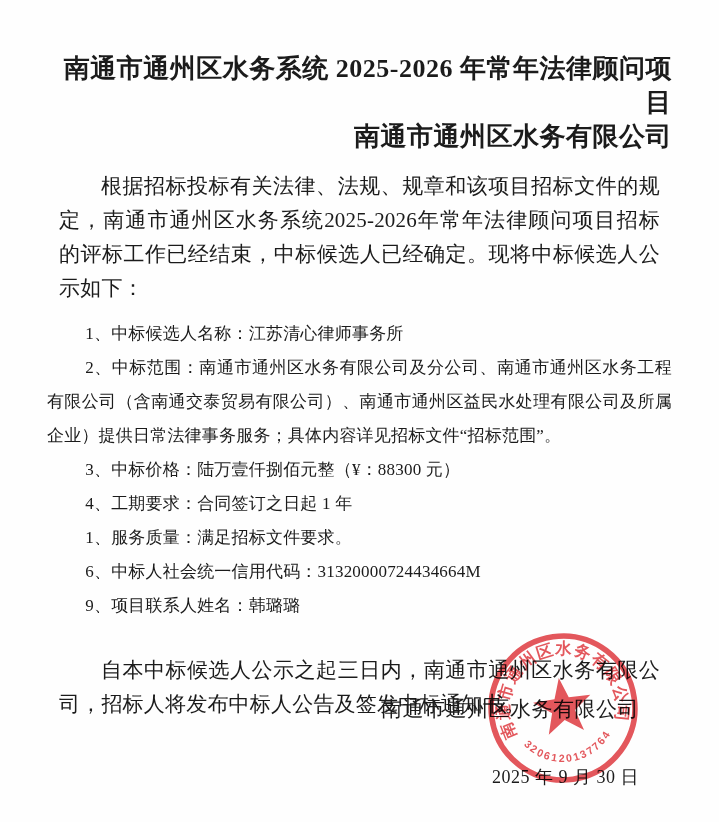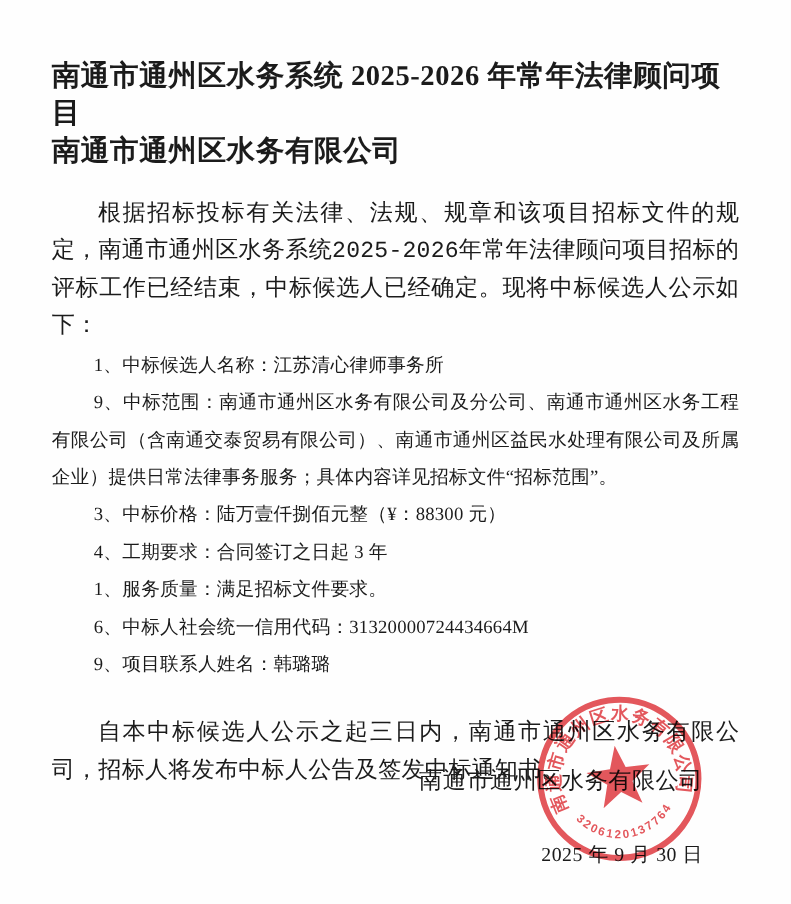--- a/index.html
+++ b/index.html
@@ -12,35 +12,34 @@
     position:relative;
     width:719px;height:822px;
     background:#fefefe;
     color:#1b1b1b;
     overflow:hidden;
   }
   .content{
     padding:52px 47px 0 47px;
   }
   .doc-title{
-    margin:0 0 25px 0;
-    text-align:left;
+    margin:0 0 15px 0;
+    text-align:right;
     font-size:26px;
     line-height:34px;
     font-weight:700;
     letter-spacing:0.5px;
   }
   .para{
-    margin:0;
+    margin:12px;
     font-size:21px;
     line-height:34px;
     text-align:justify;
     text-indent:2em;
     letter-spacing:0.2px;
-    font-family:Liberation Mono, monospace;
   }
   .item{
     margin:0;
     font-size:17px;
     line-height:34px;
     text-align:justify;
     text-indent:2.25em;
     letter-spacing:0.2px;
   }
   .closing{
@@ -87,23 +86,23 @@
 <div class="page">
   <div class="content">
     <h1 class="doc-title">
       <span>南通市通州区水务系统 2025-2026 年常年法律顾问项目</span><br>
       <span>南通市通州区水务有限公司</span>
     </h1>
 
     <p class="para">根据招标投标有关法律、法规、规章和该项目招标文件的规定，南通市通州区水务系统2025-2026年常年法律顾问项目招标的评标工作已经结束，中标候选人已经确定。现将中标候选人公示如下：</p>
 
     <p class="item">1、中标候选人名称：江苏清心律师事务所</p>
-    <p class="item">9、中标范围：南通市通州区水务有限公司及分公司、南通市通州区水务工程有限公司（含南通交泰贸易有限公司）、南通市通州区益民水处理有限公司及所属企业）提供日常法律事务服务；具体内容详见招标文件“招标范围”。</p>
+    <p class="item">2、中标范围：南通市通州区水务有限公司及分公司、南通市通州区水务工程有限公司（含南通交泰贸易有限公司）、南通市通州区益民水处理有限公司及所属企业）提供日常法律事务服务；具体内容详见招标文件“招标范围”。</p>
     <p class="item">3、中标价格：陆万壹仟捌佰元整（¥：88300 元）</p>
-    <p class="item">4、工期要求：合同签订之日起 3 年</p>
+    <p class="item">4、工期要求：合同签订之日起 1 年</p>
     <p class="item">1、服务质量：满足招标文件要求。</p>
     <p class="item">6、中标人社会统一信用代码：31320000724434664M</p>
     <p class="item">9、项目联系人姓名：韩璐璐</p>
 
     <p class="para closing">自本中标候选人公示之起三日内，南通市通州区水务有限公司，招标人将发布中标人公告及签发中标通知书。</p>
   </div>
 
   <div class="sig-company">南通市通州区水务有限公司</div>
   <div class="sig-date">2025 年 9 月 30 日</div>
 

